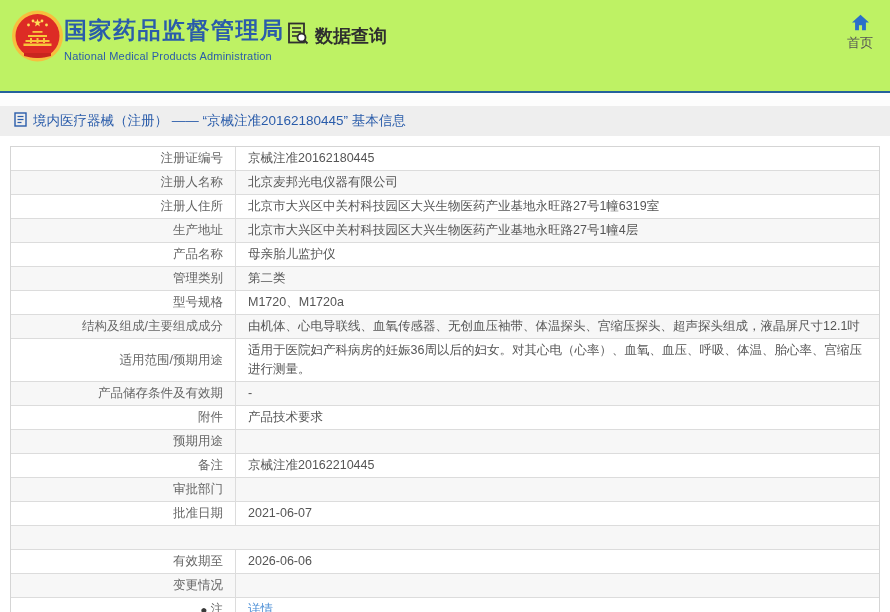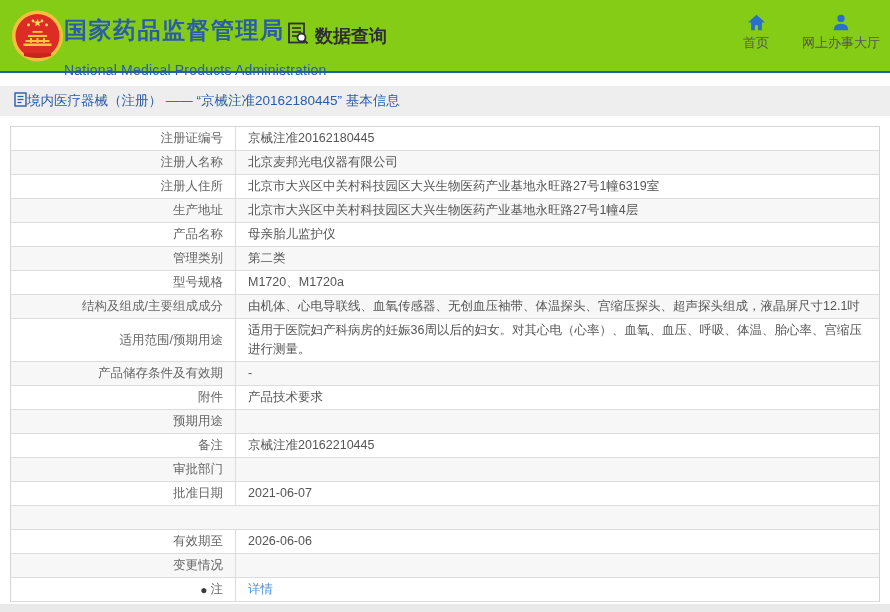--- a/index.html
+++ b/index.html
@@ -1,35 +1,35 @@
 <!DOCTYPE html>
 <html><head>
 <meta charset="utf-8">
 <style>
   * { box-sizing: border-box; margin: 0; padding: 0; }
   html,body { width: 890px; height: 612px; overflow: hidden; background: #fff;
     font-family: "Liberation Sans", sans-serif; }
 
   
-  .header { position: relative; height: 73px; background: #84cc16;
+  .header { position: relative; height: 93px; background: #bef264;
     border-bottom: 2px solid #25629b; }
   .emblem { position: absolute; left: 10px; top: 9px; }
   .logo-text { position: absolute; left: 64px; top: 15px; }
   .site-title { font-size: 23px; font-weight: bold; color: #2a5caa; letter-spacing: 1.5px; }
-  .site-sub { font-size: 14px; color: #2a5caa; margin-top: 16px; letter-spacing: 0.2px; }
+  .site-sub { font-size: 11px; color: #2a5caa; margin-top: 4px; letter-spacing: 0.2px; }
   .data-query { position: absolute; left: 286px; top: 21px; display: flex;
     align-items: center; gap: 5px; color: #2f2f2f; font-size: 18px; font-weight: 600; cursor: pointer; }
   .top-nav { position: absolute; right: 10px; top: 14px; display: flex; gap: 26px; }
   .nav-item { display: flex; flex-direction: column; align-items: center; 
     font-size: 13px; color: #555; cursor: pointer; min-width: 40px; }
 
   
   .crumb-gap { height: 13px; background: #fdfdfd; }
   .breadcrumb { height: 30px; background: #eeeeee; display: flex; align-items: center;
-    padding-left: 14px; color: #2a5caa; font-size: 13.5px; }
+    padding-left: 14px; gap: 6px; color: #2a5caa; font-size: 13.5px; }
 
   
   .info-table { margin: 10px 10px 0 10px; border: 1px solid #d5d5d5; border-bottom: none; }
   .t-row { display: flex; min-height: 24px; border-bottom: 1px solid #dcdcdc; background: #fff; }
   .t-row:nth-child(even) { background: #f7f7f7; }
   .t-label { width: 225px; flex: 0 0 225px; display: flex; align-items: center;
     justify-content: flex-end; gap: 3px; text-align: right; padding: 2px 12px 2px 4px;
     color: #666; font-size: 12.5px; border-right: 1px solid #dcdcdc; }
   .t-value { flex: 1; display: flex; align-items: center; padding: 2px 12px;
     color: #555; font-size: 12.5px; line-height: 19px; }
@@ -81,29 +81,20 @@
   </div>
 
   <div class="top-nav">
     <div class="nav-item">
       <span>
         <svg width="19" height="17" viewBox="0 0 24 22">
           <path d="M12 1 L23 11 H19 V21 H14 V14.5 H10 V21 H5 V11 H1 Z" fill="#2a6fc9"></path>
         </svg>
       </span>
       <span>首页</span>
-    </div>
-    <div class="nav-item">
-      <span>
-        <svg width="18" height="17" viewBox="0 0 22 21">
-          <circle cx="11" cy="5.5" r="4.5" fill="#2a6fc9"></circle>
-          <path d="M2 20 q0 -8 9 -8 q9 0 9 8 z" fill="#2a6fc9"></path>
-        </svg>
-      </span>
-      <span>网上办事大厅</span>
     </div>
   </div>
 </div>
 
 <div class="crumb-gap"></div>
 
 <div class="breadcrumb">
   <span>
     <svg width="13" height="15" viewBox="0 0 13 15">
       <rect x="1" y="1" width="11" height="13" fill="none" stroke="#2a5caa" stroke-width="1.4"></rect>

